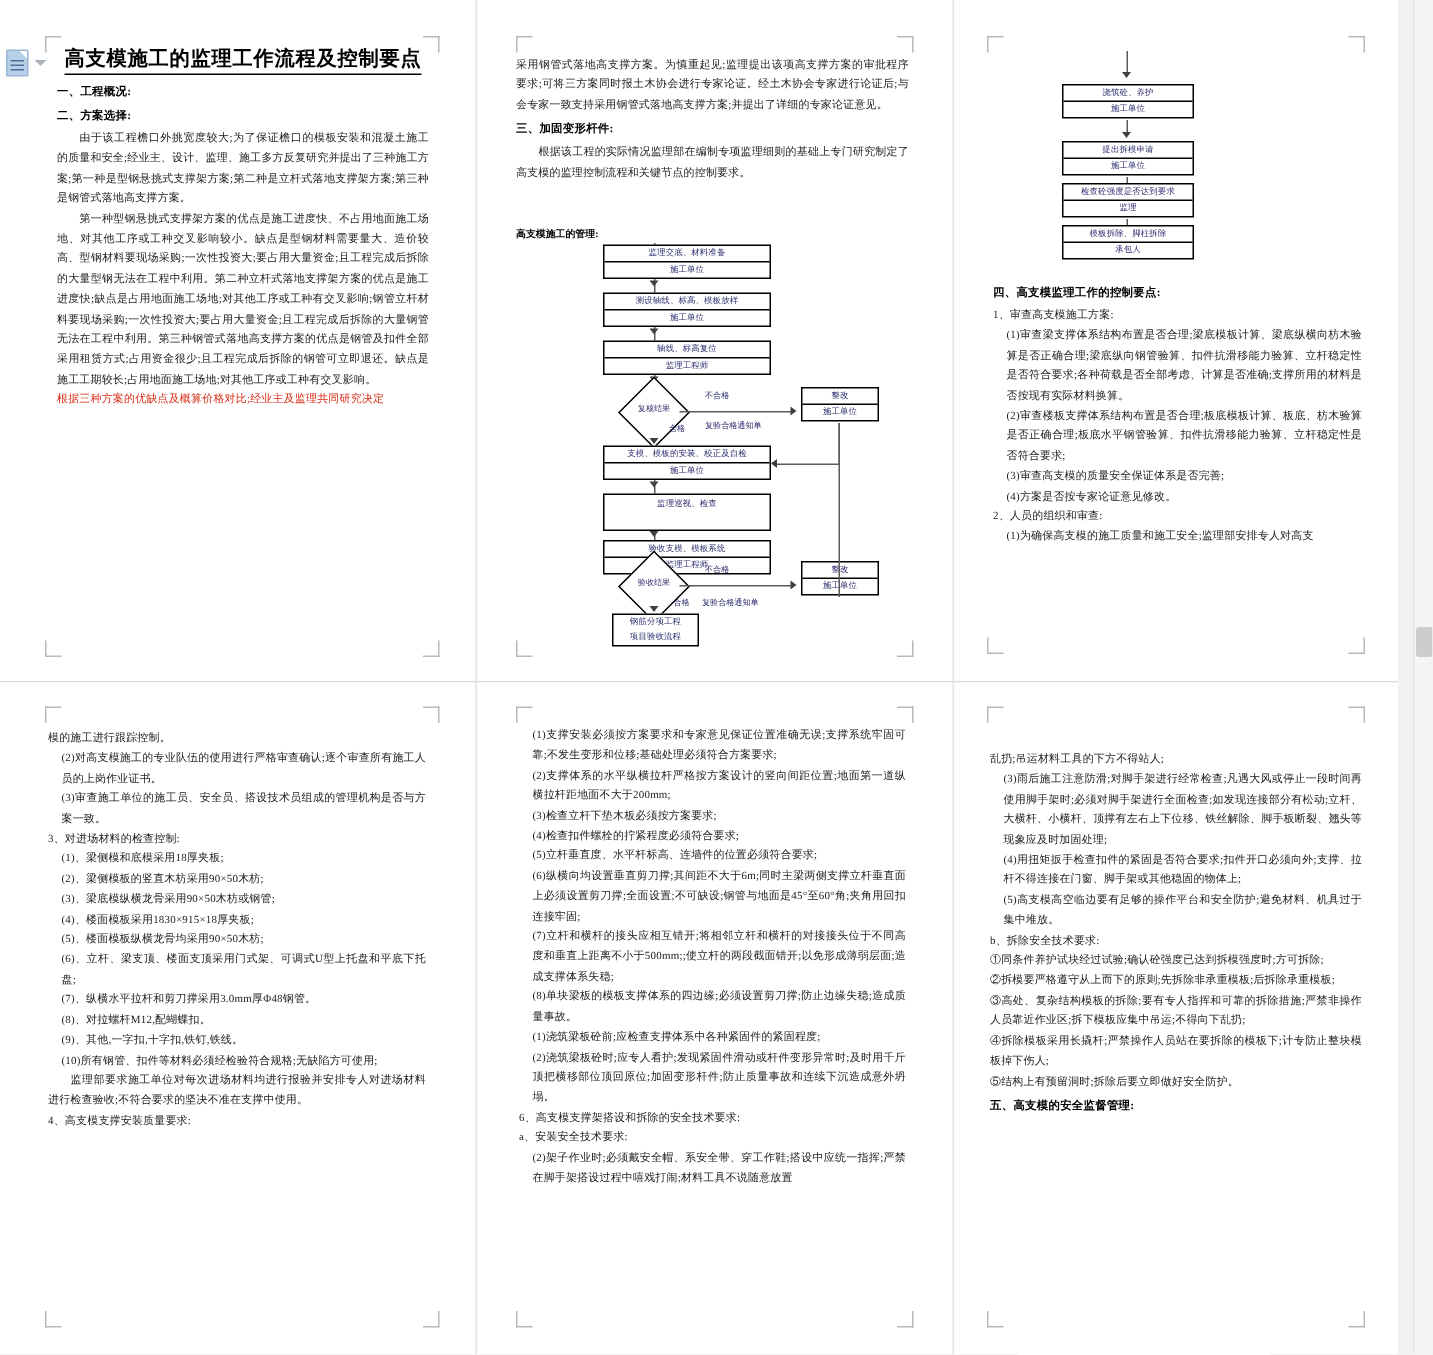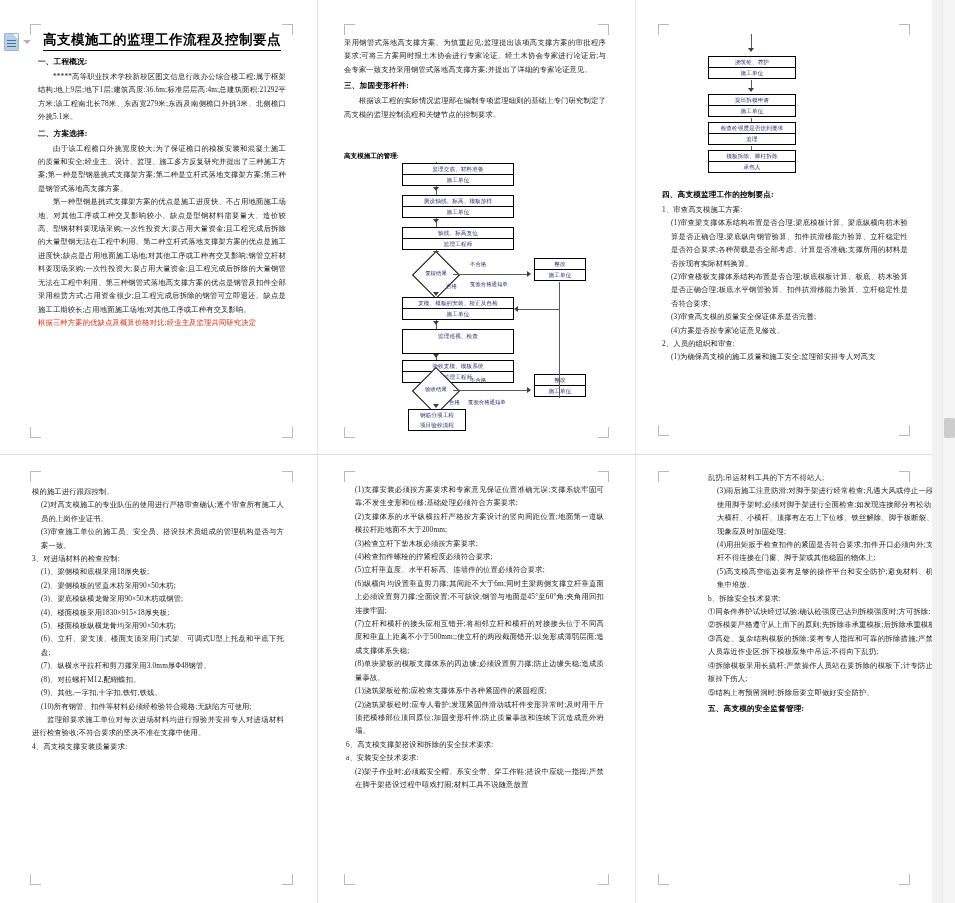--- a/index.html
+++ b/index.html
@@ -175,21 +175,20 @@
 
     <div class="page pr pb">
       <div class="crop tl" style="left:30px;top:24px;"></div>
       <div class="crop tr" style="right:24px;top:24px;"></div>
       <div class="crop bl" style="left:30px;bottom:16px;"></div>
       <div class="crop br" style="right:24px;bottom:16px;"></div>
 
       <div class="body-col" style="left:38px;top:30px;width:248px;">
         <div class="ttl-row"><span class="ttl">高支模施工的监理工作流程及控制要点</span></div>
         <div class="h2">一、工程概况:</div>
-        <p class="t ind">*****高等职业技术学校新校区图文信息行政办公综合楼工程;属于框架结构;地上9层;地下1层;建筑高度:36.6m;标准层层高:4m;总建筑面积:21292平方米;该工程南北长78米、东西宽279米;东西及南侧檐口外挑3米、北侧檐口外挑5.1米。</p>
         <div class="h2">二、方案选择:</div>
         <p class="t ind">由于该工程檐口外挑宽度较大;为了保证檐口的模板安装和混凝土施工的质量和安全;经业主、设计、监理、施工多方反复研究并提出了三种施工方案;第一种是型钢悬挑式支撑架方案;第二种是立杆式落地支撑架方案;第三种是钢管式落地高支撑方案。</p>
         <p class="t ind">第一种型钢悬挑式支撑架方案的优点是施工进度快、不占用地面施工场地、对其他工序或工种交叉影响较小。缺点是型钢材料需要量大、造价较高、型钢材料要现场采购;一次性投资大;要占用大量资金;且工程完成后拆除的大量型钢无法在工程中利用。第二种立杆式落地支撑架方案的优点是施工进度快;缺点是占用地面施工场地;对其他工序或工种有交叉影响;钢管立杆材料要现场采购;一次性投资大;要占用大量资金;且工程完成后拆除的大量钢管无法在工程中利用。第三种钢管式落地高支撑方案的优点是钢管及扣件全部采用租赁方式;占用资金很少;且工程完成后拆除的钢管可立即退还。缺点是施工工期较长;占用地面施工场地;对其他工序或工种有交叉影响。</p>
         <p class="t red">根据三种方案的优缺点及概算价格对比;经业主及监理共同研究决定</p>
       </div>
     </div>
 
     <div class="page pr pb">
       <div class="crop tl" style="left:26px;top:24px;"></div>
       <div class="crop tr" style="right:26px;top:24px;"></div>
@@ -378,21 +377,21 @@
         <p class="t hang">(2)架子作业时;必须戴安全帽、系安全带、穿工作鞋;搭设中应统一指挥;严禁在脚手架搭设过程中嘻戏打闹;材料工具不说随意放置</p>
       </div>
     </div>
 
     <div class="page">
       <div class="crop tl" style="left:22px;top:16px;"></div>
       <div class="crop tr" style="right:22px;top:16px;"></div>
       <div class="crop bl" style="left:22px;bottom:18px;"></div>
       <div class="crop br" style="right:22px;bottom:18px;"></div>
 
-      <div class="body-col" style="left:24px;top:16px;width:248px;margin-left:48px;">
+      <div class="body-col" style="left:24px;top:44px;width:248px;">
         <p class="t">乱扔;吊运材料工具的下方不得站人;</p>
         <p class="t hang">(3)雨后施工注意防滑;对脚手架进行经常检查;凡遇大风或停止一段时间再使用脚手架时;必须对脚手架进行全面检查;如发现连接部分有松动;立杆、大横杆、小横杆、顶撑有左右上下位移、铁丝解除、脚手板断裂、翘头等现象应及时加固处理;</p>
         <p class="t hang">(4)用扭矩扳手检查扣件的紧固是否符合要求;扣件开口必须向外;支撑、拉杆不得连接在门窗、脚手架或其他稳固的物体上;</p>
         <p class="t hang">(5)高支模高空临边要有足够的操作平台和安全防护;避免材料、机具过于集中堆放。</p>
         <p class="t">b、拆除安全技术要求:</p>
         <p class="t">①同条件养护试块经过试验;确认砼强度已达到拆模强度时;方可拆除;</p>
         <p class="t">②拆模要严格遵守从上而下的原则;先拆除非承重模板;后拆除承重模板;</p>
         <p class="t">③高处、复杂结构模板的拆除;要有专人指挥和可靠的拆除措施;严禁非操作人员靠近作业区;拆下模板应集中吊运;不得向下乱扔;</p>
         <p class="t">④拆除模板采用长撬杆;严禁操作人员站在要拆除的模板下;计专防止整块模板掉下伤人;</p>
         <p class="t">⑤结构上有预留洞时;拆除后要立即做好安全防护。</p>

